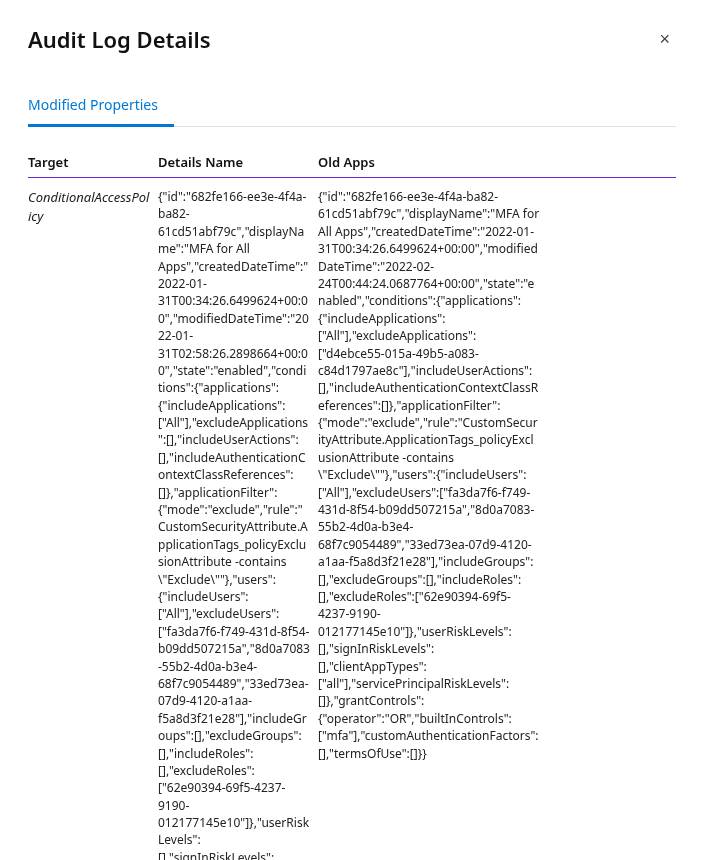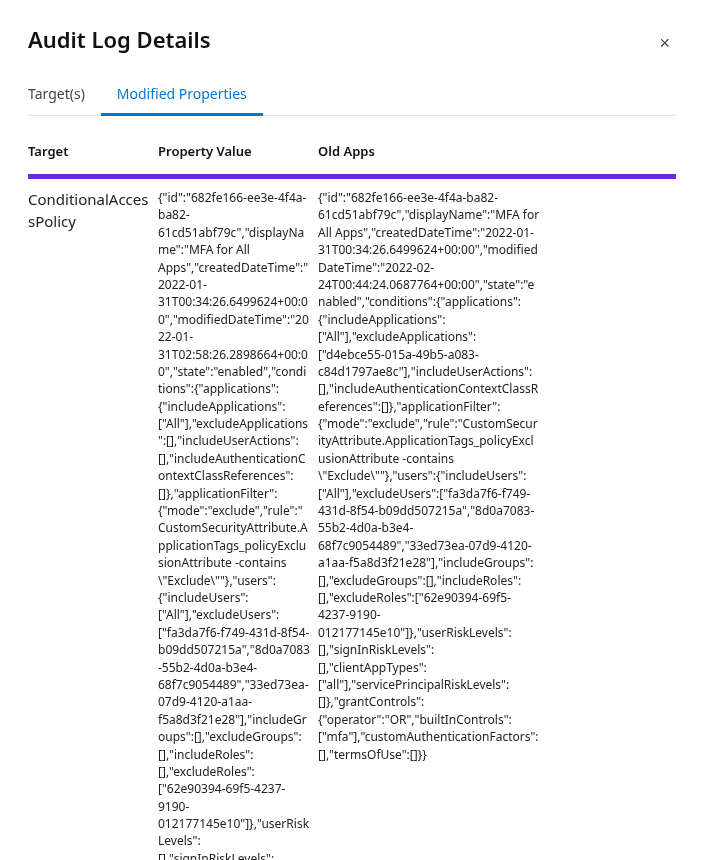--- a/index.html
+++ b/index.html
@@ -13,23 +13,23 @@
     }
     .dialog {
       background: #fff;
       width: 704px;
       min-height: 860px;
       padding: 24px 28px 28px 28px;
       position: relative;
     }
     .dialog-header {
       display: flex;
-      align-items: flex-end;
+      align-items: center;
       justify-content: space-between;
-      margin-bottom: 20px;
+      margin-bottom: 31px;
     }
     .dialog-title {
       font-size: 22px;
       font-weight: 600;
       color: #111;
     }
     .close-btn {
       background: none;
       border: none;
       cursor: pointer;
@@ -56,22 +56,21 @@
     .tab:first-child { padding-left: 0; }
     .tab.active {
       color: #0078d4;
       border-bottom: 3px solid #0078d4;
       font-weight: 400;
     }
     .table-container { width: 100%; }
     .table-header {
       display: grid;
       grid-template-columns: 130px 160px 230px 1fr;
-      border-bottom: 5px solid #6d28d9;
-      padding-bottom: 8px;
+      border-bottom: 1px solid #6d28d9;
       margin-bottom: 0;
     }
     .th {
       font-weight: 600;
       font-size: 13px;
       color: #111;
       padding: 6px 8px 6px 0;
     }
     .table-row {
       display: grid;
@@ -85,41 +84,41 @@
       color: #222;
       padding: 0 8px 0 0;
       word-break: break-word;
       white-space: pre-wrap;
       line-height: 1.45;
     }
     .td.target {
       font-size: 13px;
     }
     .td.property-name {
-      font-size: 15px;
+      font-size: 13px;
+      font-style: italic;
     }
   </style>
 </head>
 <body>
 
 <div class="dialog">
   <div class="dialog-header">
     <h1 class="dialog-title">Audit Log Details</h1>
     <button class="close-btn">×</button>
   </div>
 
   <div class="tabs">
-    <div class="tab">Target(s)</div>
     <div class="tab active">Modified Properties</div>
   </div>
 
   <div class="table-container">
     <div class="table-header">
       <div class="th">Target</div>
-      <div class="th">Property Value</div>
+      <div class="th">Details Name</div>
       <div class="th">Old Apps</div>
     </div>
     <div class="table-row">
       <div class="td property-name">ConditionalAccessPolicy</div>
       <div class="td">{"id":"682fe166-ee3e-4f4a-ba82-61cd51abf79c","displayName":"MFA for All Apps","createdDateTime":"2022-01-31T00:34:26.6499624+00:00","modifiedDateTime":"2022-01-31T02:58:26.2898664+00:00","state":"enabled","conditions":{"applications":{"includeApplications":["All"],"excludeApplications":[],"includeUserActions":[],"includeAuthenticationContextClassReferences":[]},"applicationFilter":{"mode":"exclude","rule":"CustomSecurityAttribute.ApplicationTags_policyExclusionAttribute -contains \"Exclude\""},"users":{"includeUsers":["All"],"excludeUsers":["fa3da7f6-f749-431d-8f54-b09dd507215a","8d0a7083-55b2-4d0a-b3e4-68f7c9054489","33ed73ea-07d9-4120-a1aa-f5a8d3f21e28"],"includeGroups":[],"excludeGroups":[],"includeRoles":[],"excludeRoles":["62e90394-69f5-4237-9190-012177145e10"]},"userRiskLevels":[],"signInRiskLevels":[],"clientAppTypes":["all"],"servicePrincipalRiskLevels":[]},"grantControls":{"operator":"OR","builtInControls":["mfa"],"customAuthenticationFactors":[],"termsOfUse":[]}}</div>
       <div class="td">{"id":"682fe166-ee3e-4f4a-ba82-61cd51abf79c","displayName":"MFA for All Apps","createdDateTime":"2022-01-31T00:34:26.6499624+00:00","modifiedDateTime":"2022-02-24T00:44:24.0687764+00:00","state":"enabled","conditions":{"applications":{"includeApplications":["All"],"excludeApplications":["d4ebce55-015a-49b5-a083-c84d1797ae8c"],"includeUserActions":[],"includeAuthenticationContextClassReferences":[]},"applicationFilter":{"mode":"exclude","rule":"CustomSecurityAttribute.ApplicationTags_policyExclusionAttribute -contains \"Exclude\""},"users":{"includeUsers":["All"],"excludeUsers":["fa3da7f6-f749-431d-8f54-b09dd507215a","8d0a7083-55b2-4d0a-b3e4-68f7c9054489","33ed73ea-07d9-4120-a1aa-f5a8d3f21e28"],"includeGroups":[],"excludeGroups":[],"includeRoles":[],"excludeRoles":["62e90394-69f5-4237-9190-012177145e10"]},"userRiskLevels":[],"signInRiskLevels":[],"clientAppTypes":["all"],"servicePrincipalRiskLevels":[]},"grantControls":{"operator":"OR","builtInControls":["mfa"],"customAuthenticationFactors":[],"termsOfUse":[]}}</div>
     </div>
   </div>
 </div>
 

